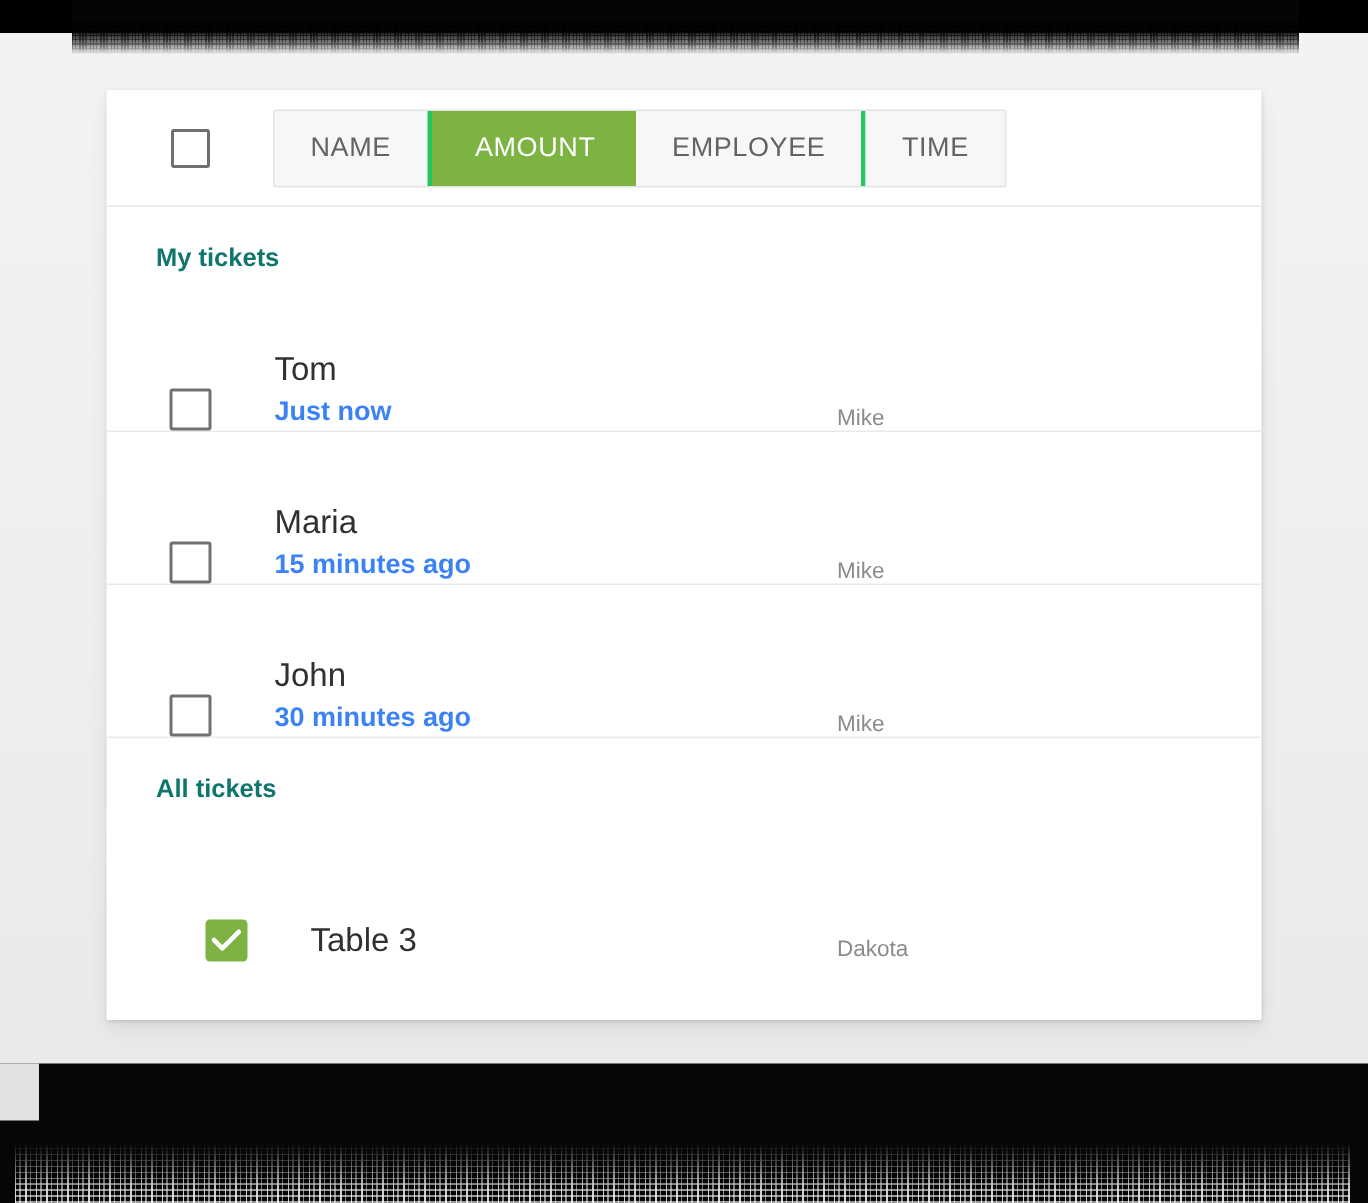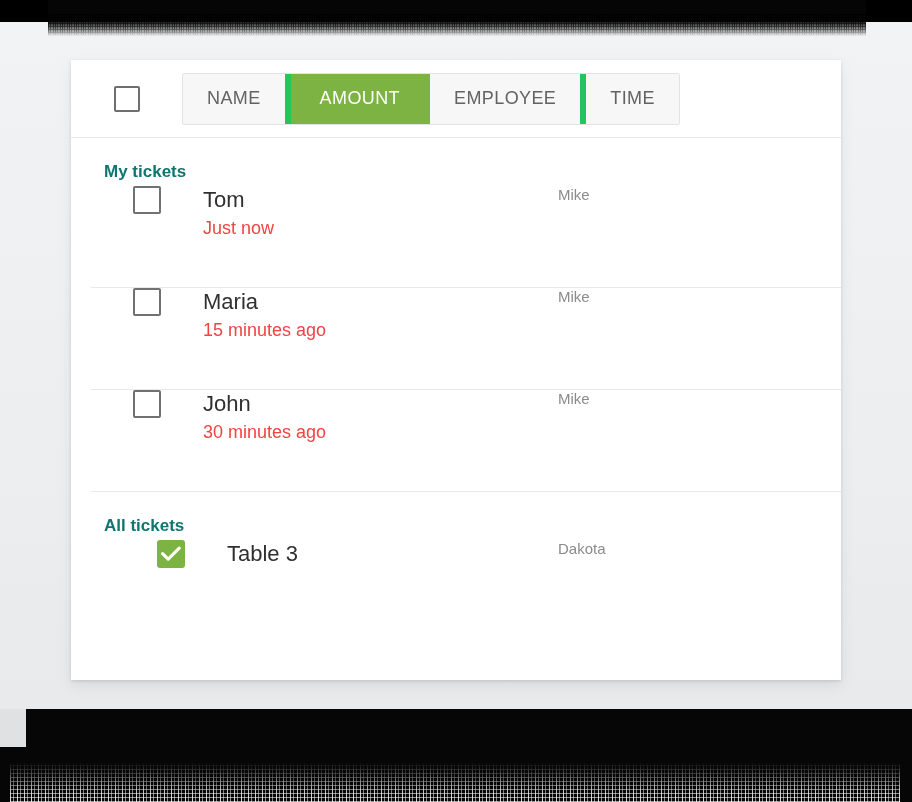--- a/index.html
+++ b/index.html
@@ -138,21 +138,21 @@
   }
   .tab {
     display: flex;
     align-items: center;
     justify-content: center;
     padding: 0 24px;
     font-size: 18px;
     letter-spacing: .4px;
     color: #636363;
     background: #f7f7f7;
-    border-right: 6px solid #22c55e;
+    border-right: 3px solid #22c55e;
     cursor: pointer;
     user-select: none;
     white-space: nowrap;
   }
   .tab:last-child { border-right: none; }
   .tab.active {
     background: #7cb342;
     color: #ffffff;
     border-right-color: #7cb342;
     padding-left: 29px;
@@ -163,44 +163,44 @@
     font-size: 17px;
     font-weight: bold;
     color: #0f766e;
     padding: 24px 0 0 33px;
     height: 48px;
     box-sizing: border-box;
   }
 
   .row {
     display: flex;
-    align-items: flex-start;
+    align-items: flex-end;
     height: 101px;
     border-bottom: 1px solid #e9e9e9;
     cursor: pointer;
     background: #ffffff;
-    margin-left: 20px;
   }
   .row.last { border-bottom: none; padding-left: 24px; }
 
   .row-main {
     flex: 1 1 auto;
     min-width: 0;
     padding-left: 1px;
   }
   .row-title {
     font-size: 22px;
     color: #303030;
     line-height: 28px;
   }
   .row-sub {
     font-size: 18px;
-    color: #ef4444;
+    color: #3b82f6;
     line-height: 26px;
     margin-top: 1px;
+    font-weight: bold;
   }
   .row-employee {
     width: 283px;
     flex: none;
     font-size: 15px;
     color: #8b8b8b;
   }
 
   .sec-all .row { height: 101px; }
 </style>

